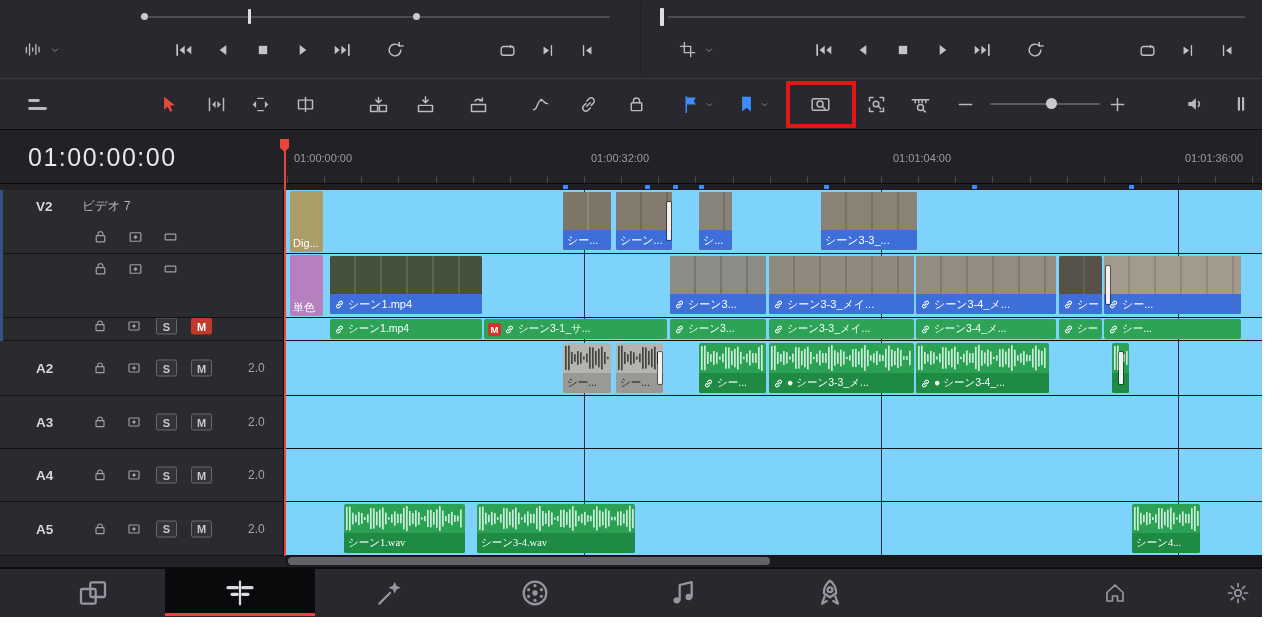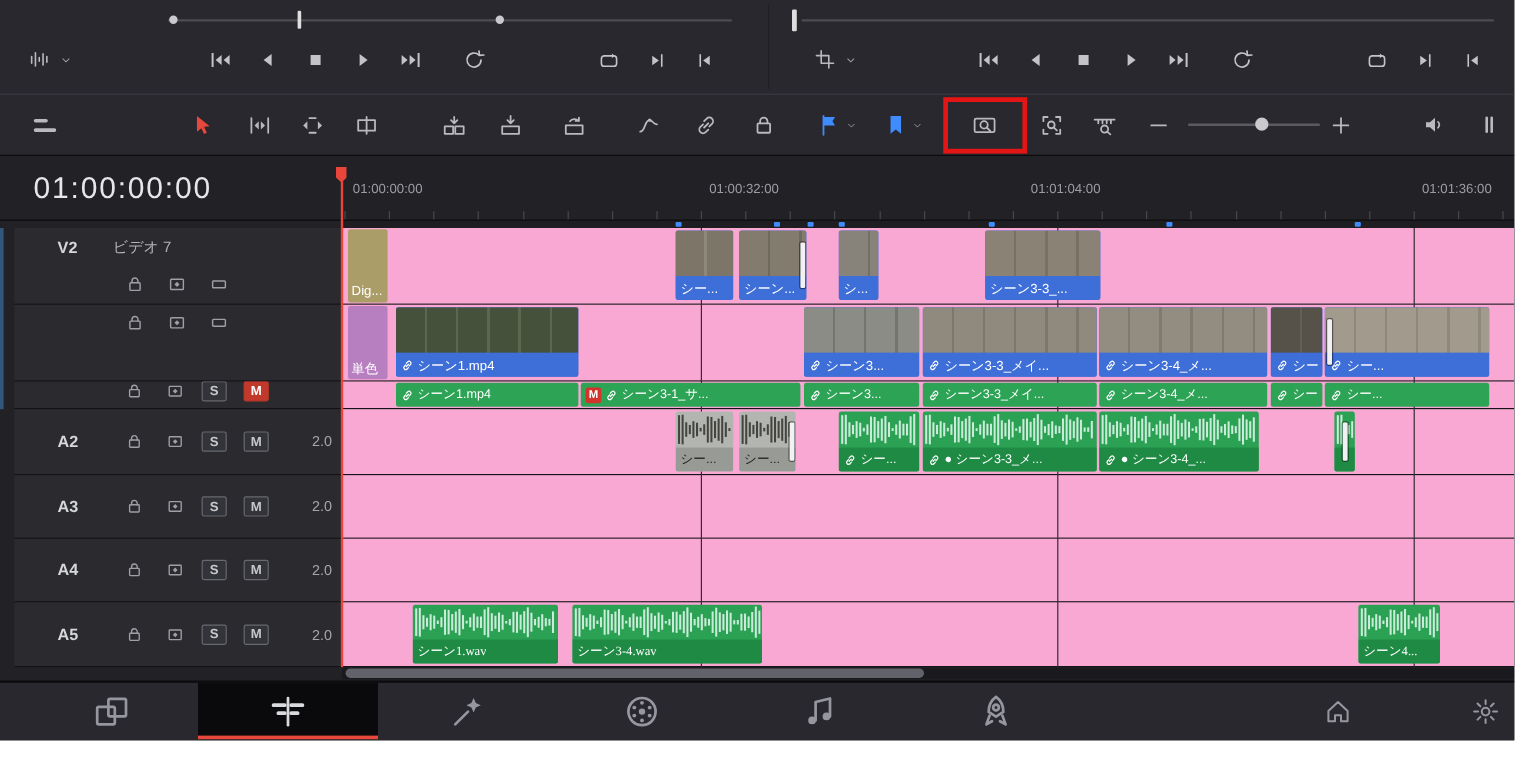--- a/index.html
+++ b/index.html
@@ -29,36 +29,36 @@
 #toolbar-right{position:absolute;right:2px;top:78px;height:52px;display:flex;gap:20px;align-items:center;padding-right:6px}
 
 #timeline{position:absolute;left:0;top:130px;width:1262px;height:437px;background:#212126;overflow:hidden}
 #tc-panel{position:absolute;left:0;top:0;width:285px;height:54px;border-bottom:1px solid #0c0c0e}
 #tc-display{position:absolute;left:28px;top:13px;font-size:25px;color:#e7e7ea;letter-spacing:1.5px;white-space:nowrap}
 #ruler{position:absolute;left:285px;top:0;width:977px;height:54px;border-bottom:1px solid #0c0c0e;overflow:hidden;cursor:pointer}
 .rlabel{position:absolute;top:22px;font-size:11px;color:#9c9da3;white-space:nowrap}
 .rtick{position:absolute;bottom:0;width:1px;height:7px;background:#47474d}
 #marker-strip{position:absolute;left:285px;top:54px;width:977px;height:6px;background:#1e1e22}
 .cmark{position:absolute;top:1px;width:5px;height:4px;background:#3f8cff;border-radius:1px}
-#track-headers{position:absolute;left:12px;top:60px;width:285px;border-right:2px solid #0c0c0e}
+#track-headers{position:absolute;left:0;top:60px;width:285px;border-right:2px solid #0c0c0e}
 .thead{position:relative;background:#2a2a2f;border-bottom:1px solid #131317}
 .thead.audio-partial{overflow:hidden}
 .partial-wrap{position:relative;top:-14px;height:44px}
 .trow1{height:32px;display:flex;align-items:center}
 .trow2{position:relative;height:30px}
 .arow{position:relative;height:100%}
 .tid{margin-left:36px;width:46px;font-weight:bold;font-size:13.5px;color:#d6d7db}
 .aid{position:absolute;left:36px;top:50%;transform:translateY(-50%);margin-left:0}
 .tname{font-size:12.5px;color:#b2b3b7}
 .tctl{position:absolute;top:50%;transform:translateY(-50%);color:#9fa0a6;display:flex;cursor:pointer}
 .smbtn{width:21px;height:17px;background:#33333a;border:1px solid #68686f;border-radius:2px;font-size:11px;font-weight:bold;color:#c6c7cb;display:flex;align-items:center;justify-content:center}
 .smbtn.mute-on{background:#c0392b;border-color:#c0392b;color:#fff}
 .ch{font-size:12px;color:#a5a6aa}
 #lanes{position:absolute;left:285px;top:60px;width:977px}
-.lane{position:relative;border-bottom:1px solid #141418;background:#f9a8d4}
+.lane{position:relative;border-bottom:1px solid #141418;background:#7dd3fc}
 #grid-overlay{position:absolute;left:285px;top:60px;width:977px;height:366px;pointer-events:none}
 .gline{position:absolute;top:0;bottom:0;width:1px;background:#2d2d33}
 
 .clip{position:absolute;border-radius:2px;overflow:hidden;z-index:2;cursor:pointer}
 .clabel{height:20px;display:flex;align-items:center;gap:3px;padding:0 4px;font-size:11px;color:#fff;white-space:nowrap;overflow:hidden}
 .ctext{overflow:hidden;white-space:nowrap}
 .k-video{background:#3e6ed8}
 .k-video .clabel{background:#3e6ed8}
 .cthumb{width:100%}
 .k-solid .clabel{position:absolute;left:0;bottom:0;height:18px;background:none;padding:0 3px}
@@ -456,21 +456,21 @@
         </div>
       </div>
     <div id="timeline">
       <div id="tc-panel">
         <div id="t​c-display-wrap"></div>
         <div id="tc-display">01:00:00:00</div>
       </div>
       <div id="ruler">
           <span class="rlabel" style="left: 9px;">01:00:00:00</span>
           <span class="rlabel" style="left: 306px;">01:00:32:00</span>
-          <span class="rlabel" style="left: 574px;">01:01:04:00</span>
+          <span class="rlabel" style="left: 608px;">01:01:04:00</span>
           <span class="rlabel" style="left: 900px;">01:01:36:00</span>
           <div class="rtick" style="left: 2px;"></div>
           <div class="rtick" style="left: 39px;"></div>
           <div class="rtick" style="left: 76px;"></div>
           <div class="rtick" style="left: 113px;"></div>
           <div class="rtick" style="left: 151px;"></div>
           <div class="rtick" style="left: 188px;"></div>
           <div class="rtick" style="left: 225px;"></div>
           <div class="rtick" style="left: 262px;"></div>
           <div class="rtick" style="left: 299px;"></div>

